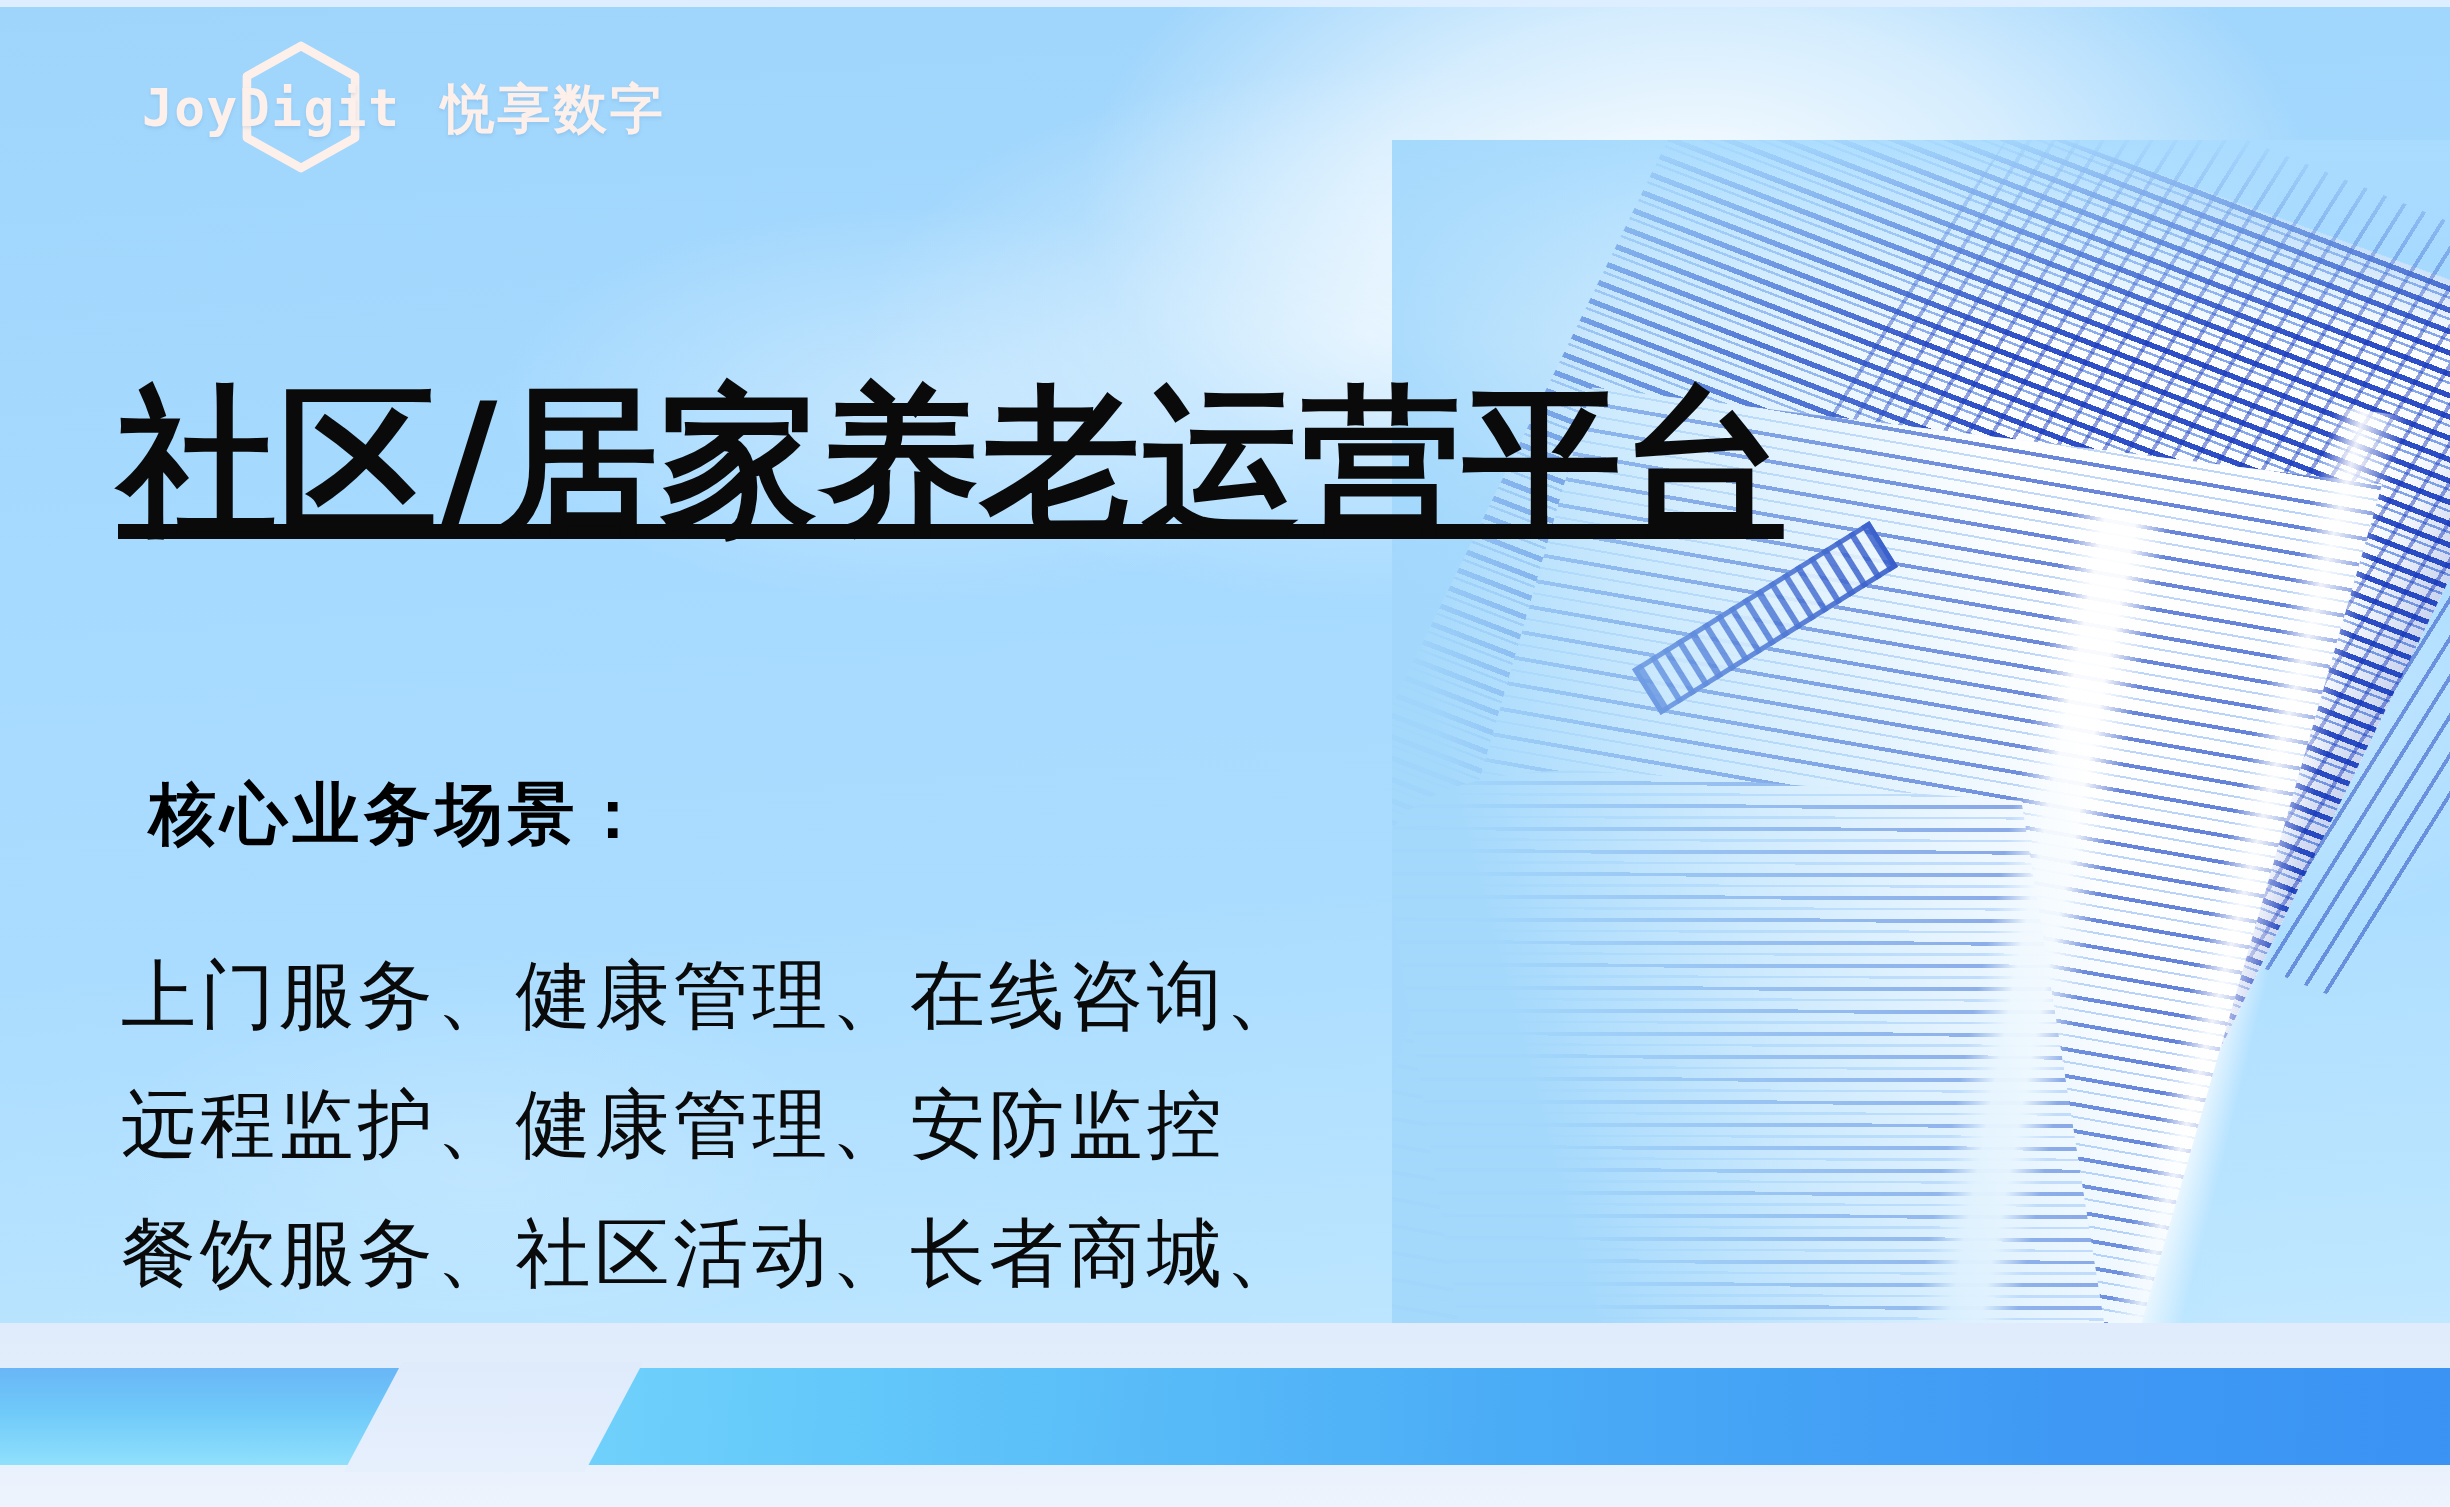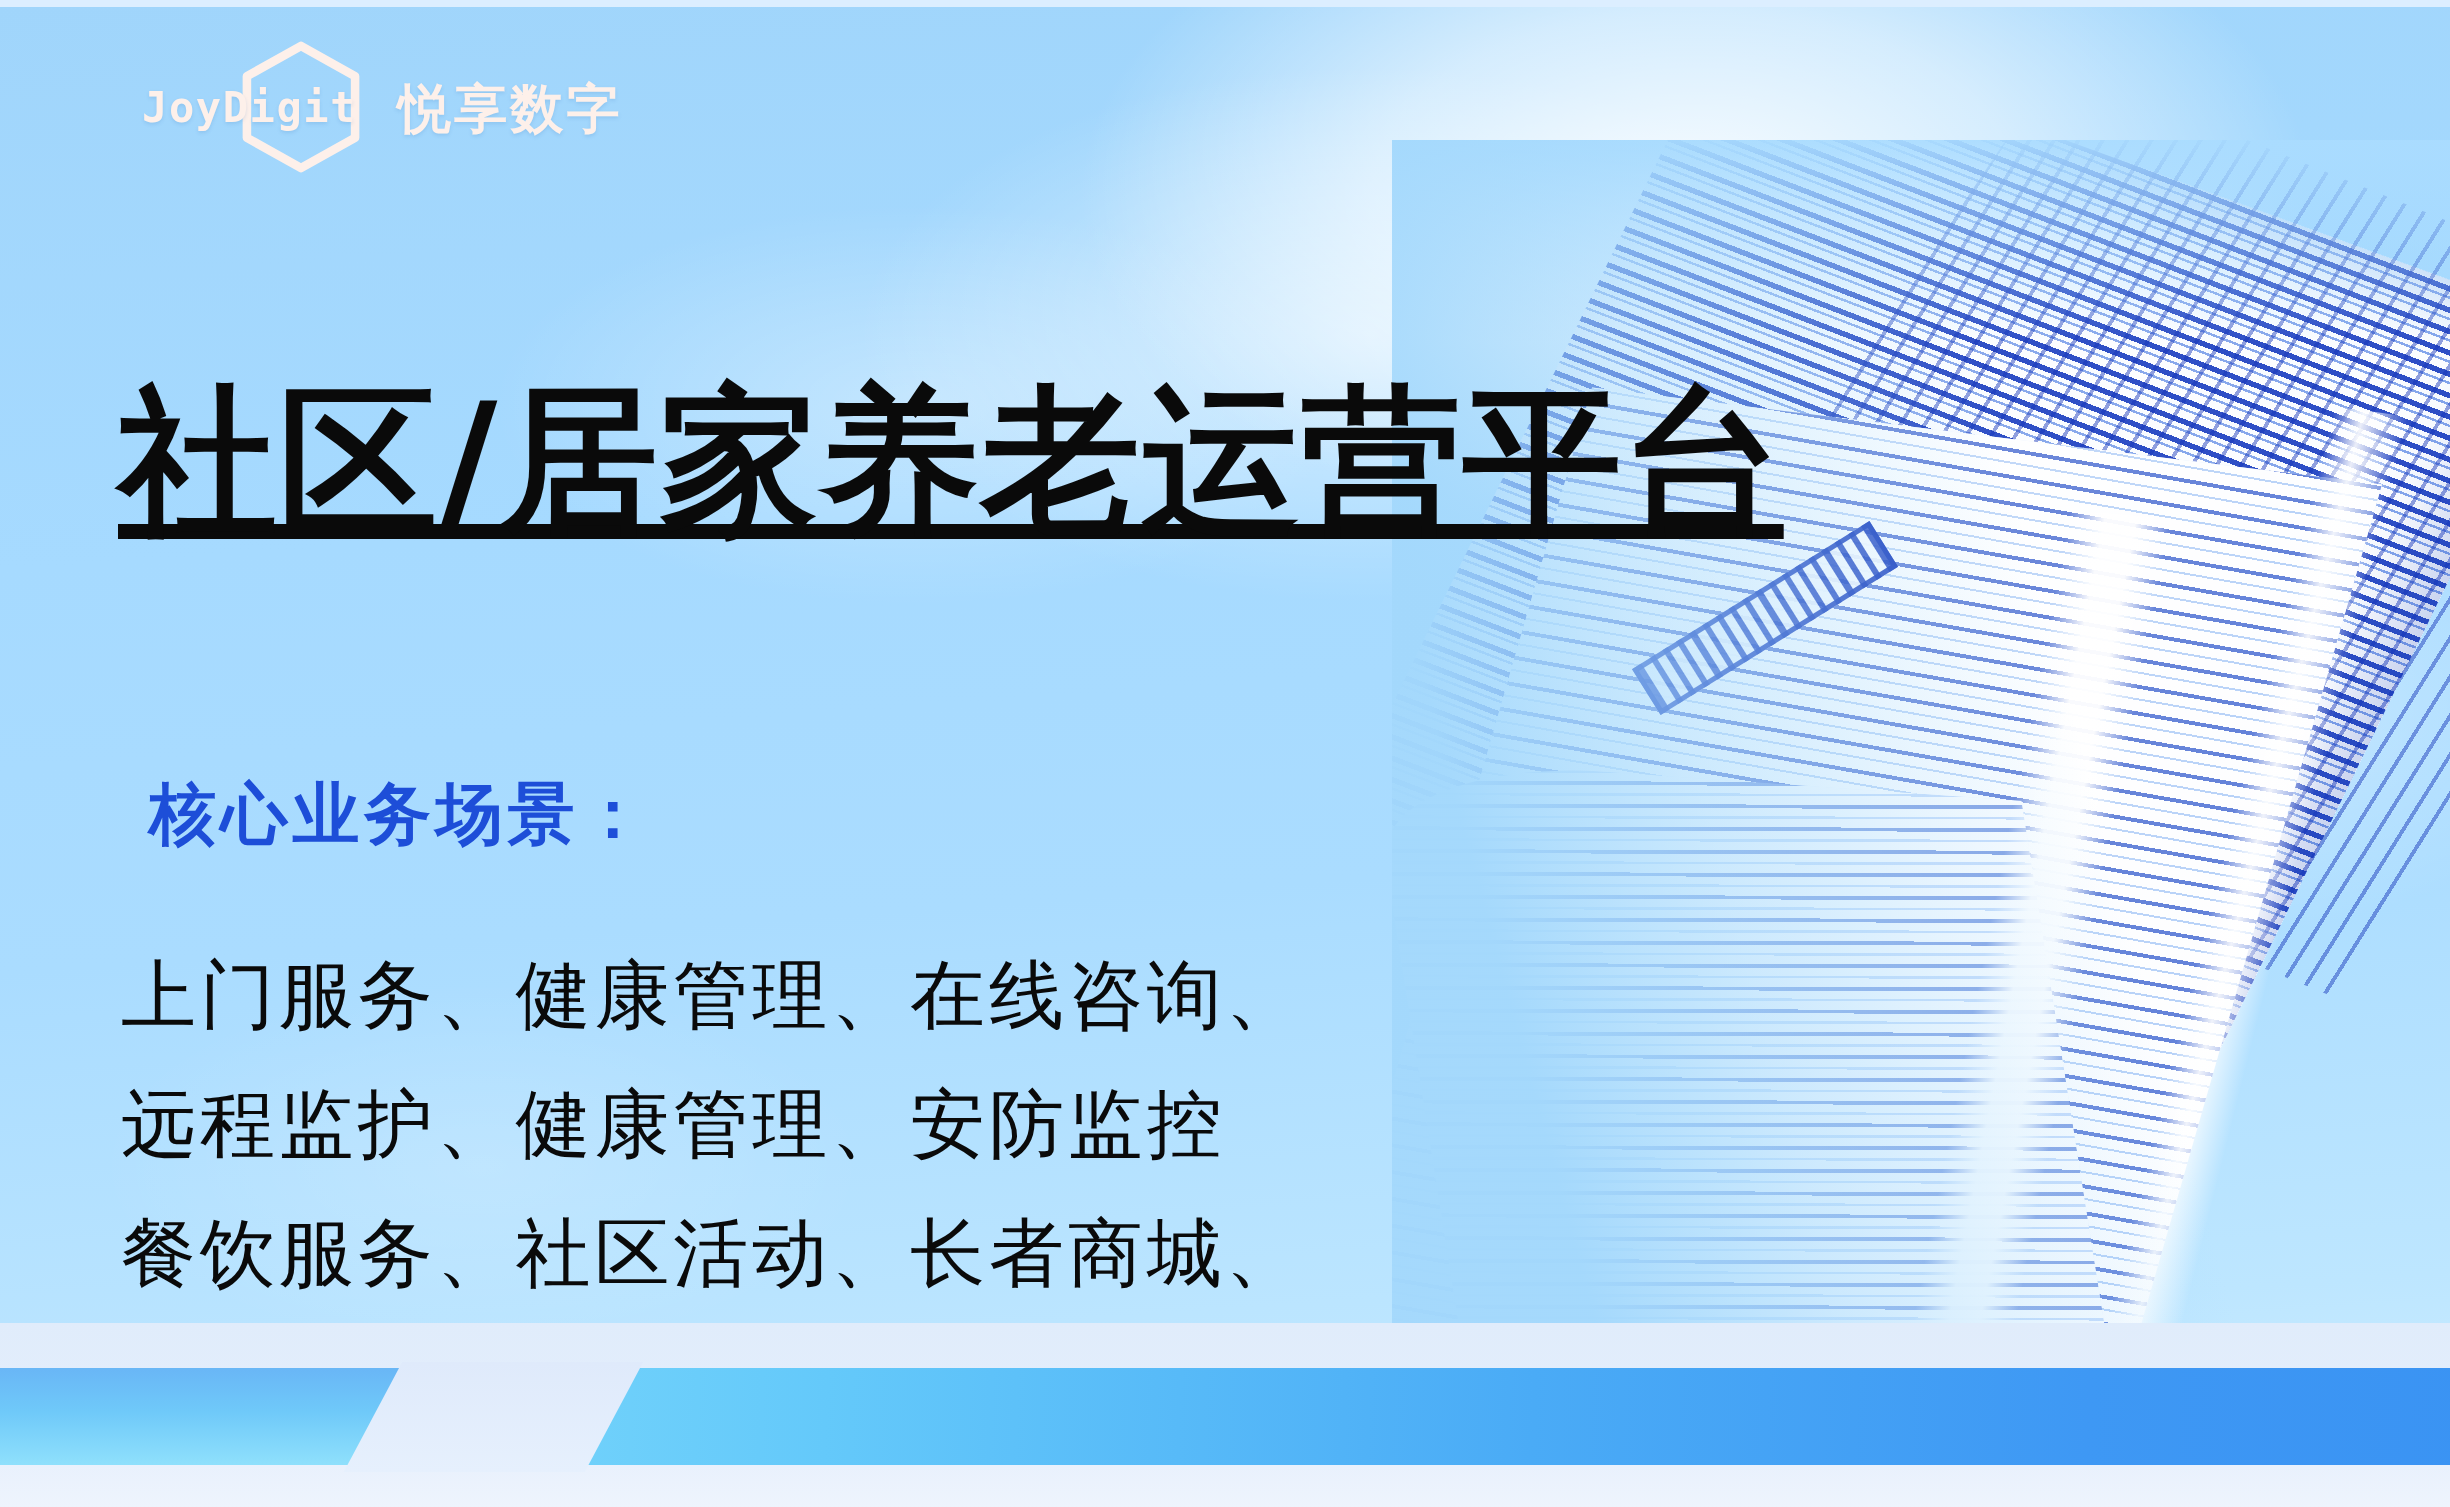--- a/index.html
+++ b/index.html
@@ -171,21 +171,21 @@
     left: 87px;
     top: -30px;
     width: 144px;
     height: 144px;
   }
   .logo-hex svg { display: block; }
   .logo-word {
     position: relative;
     font-family: "DejaVu Sans Mono", "Liberation Mono", monospace;
     font-weight: 700;
-    font-size: 42px;
+    font-size: 51px;
     letter-spacing: 1.6px;
     color: #fdf0ea;
     line-height: 1;
     text-shadow: 0 1.6px 3.9px rgba(60,120,190,0.18);
   }
   .logo-cn {
     position: relative;
     margin-left: 41px;
     font-family: "DejaVu Sans", "Liberation Sans", sans-serif;
     font-weight: 700;
@@ -213,21 +213,21 @@
 
   
   .section-heading {
     position: absolute;
     left: 149px;
     top: 769px;
     font-family: "DejaVu Sans", "Liberation Sans", sans-serif;
     font-weight: 700;
     font-size: 67px;
     letter-spacing: 4.7px;
-    color: #1d4ed8;
+    color: #000000;
     white-space: nowrap;
   }
 
   
   .body-lines {
     position: absolute;
     left: 121px;
     top: 931px;
   }
   .body-line {

